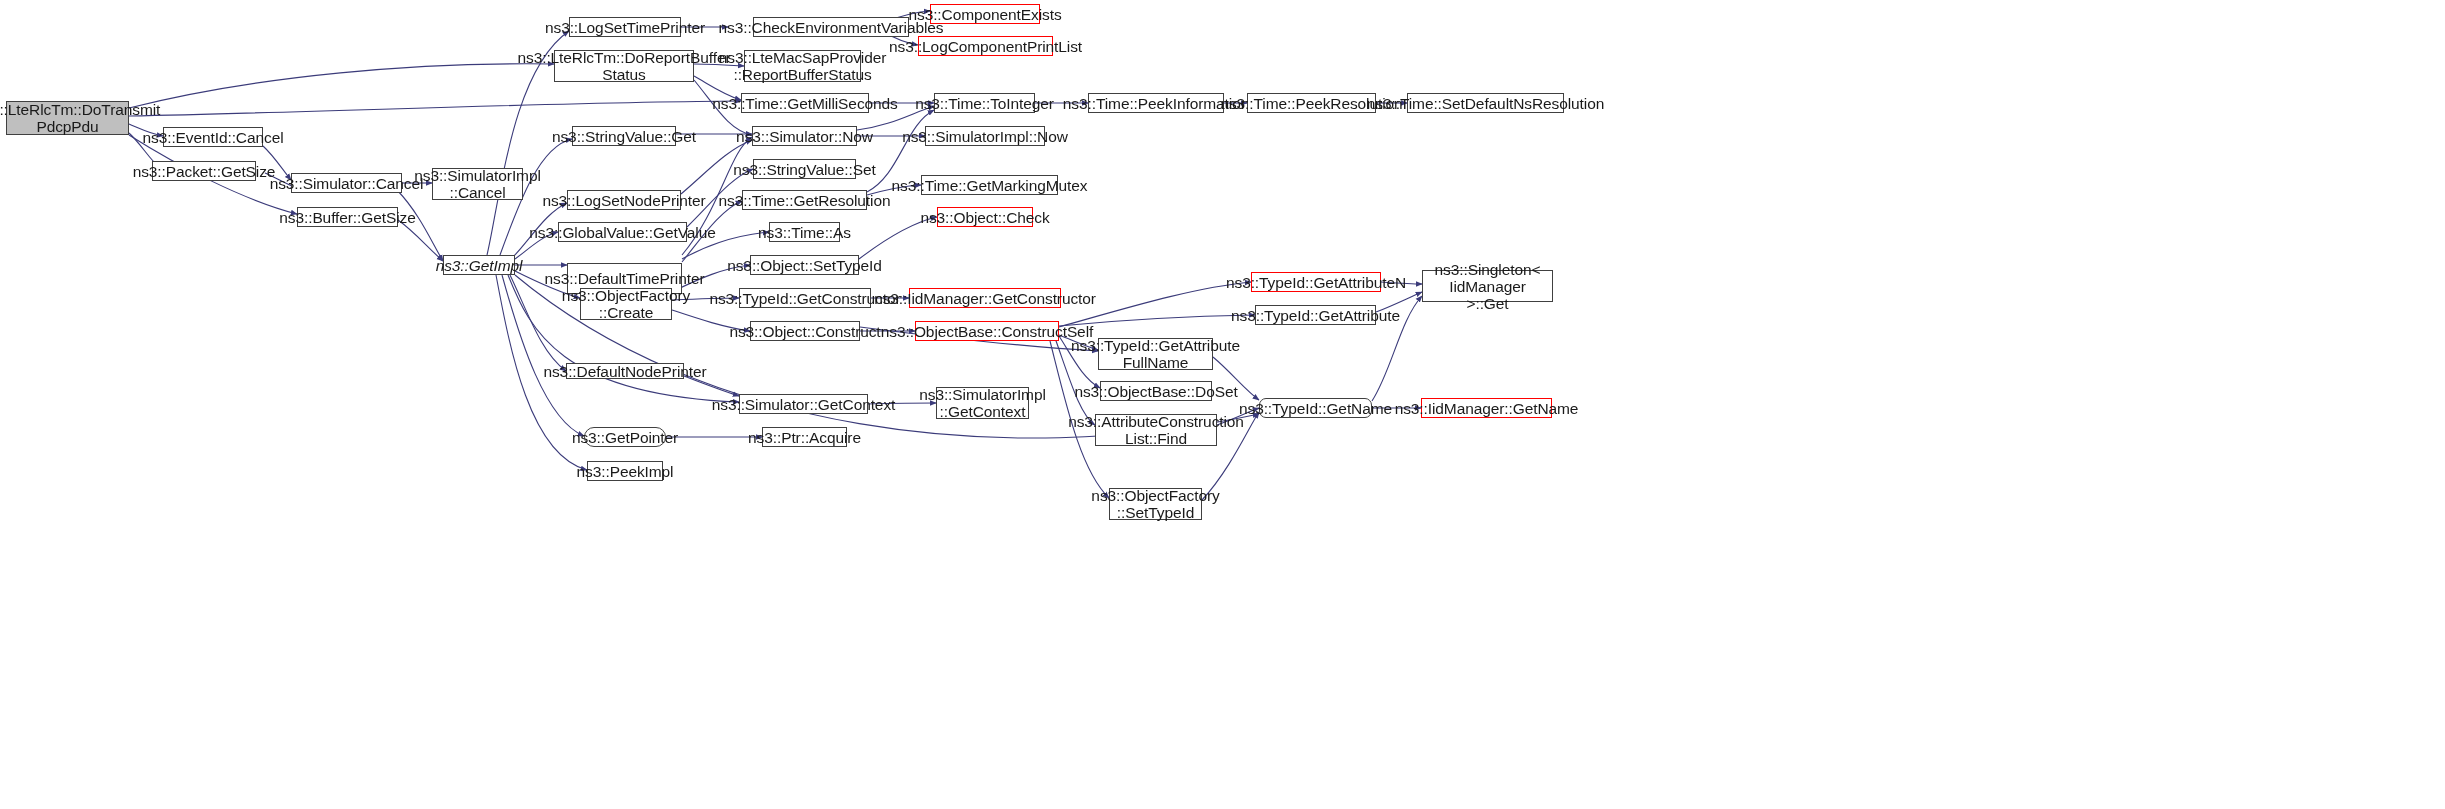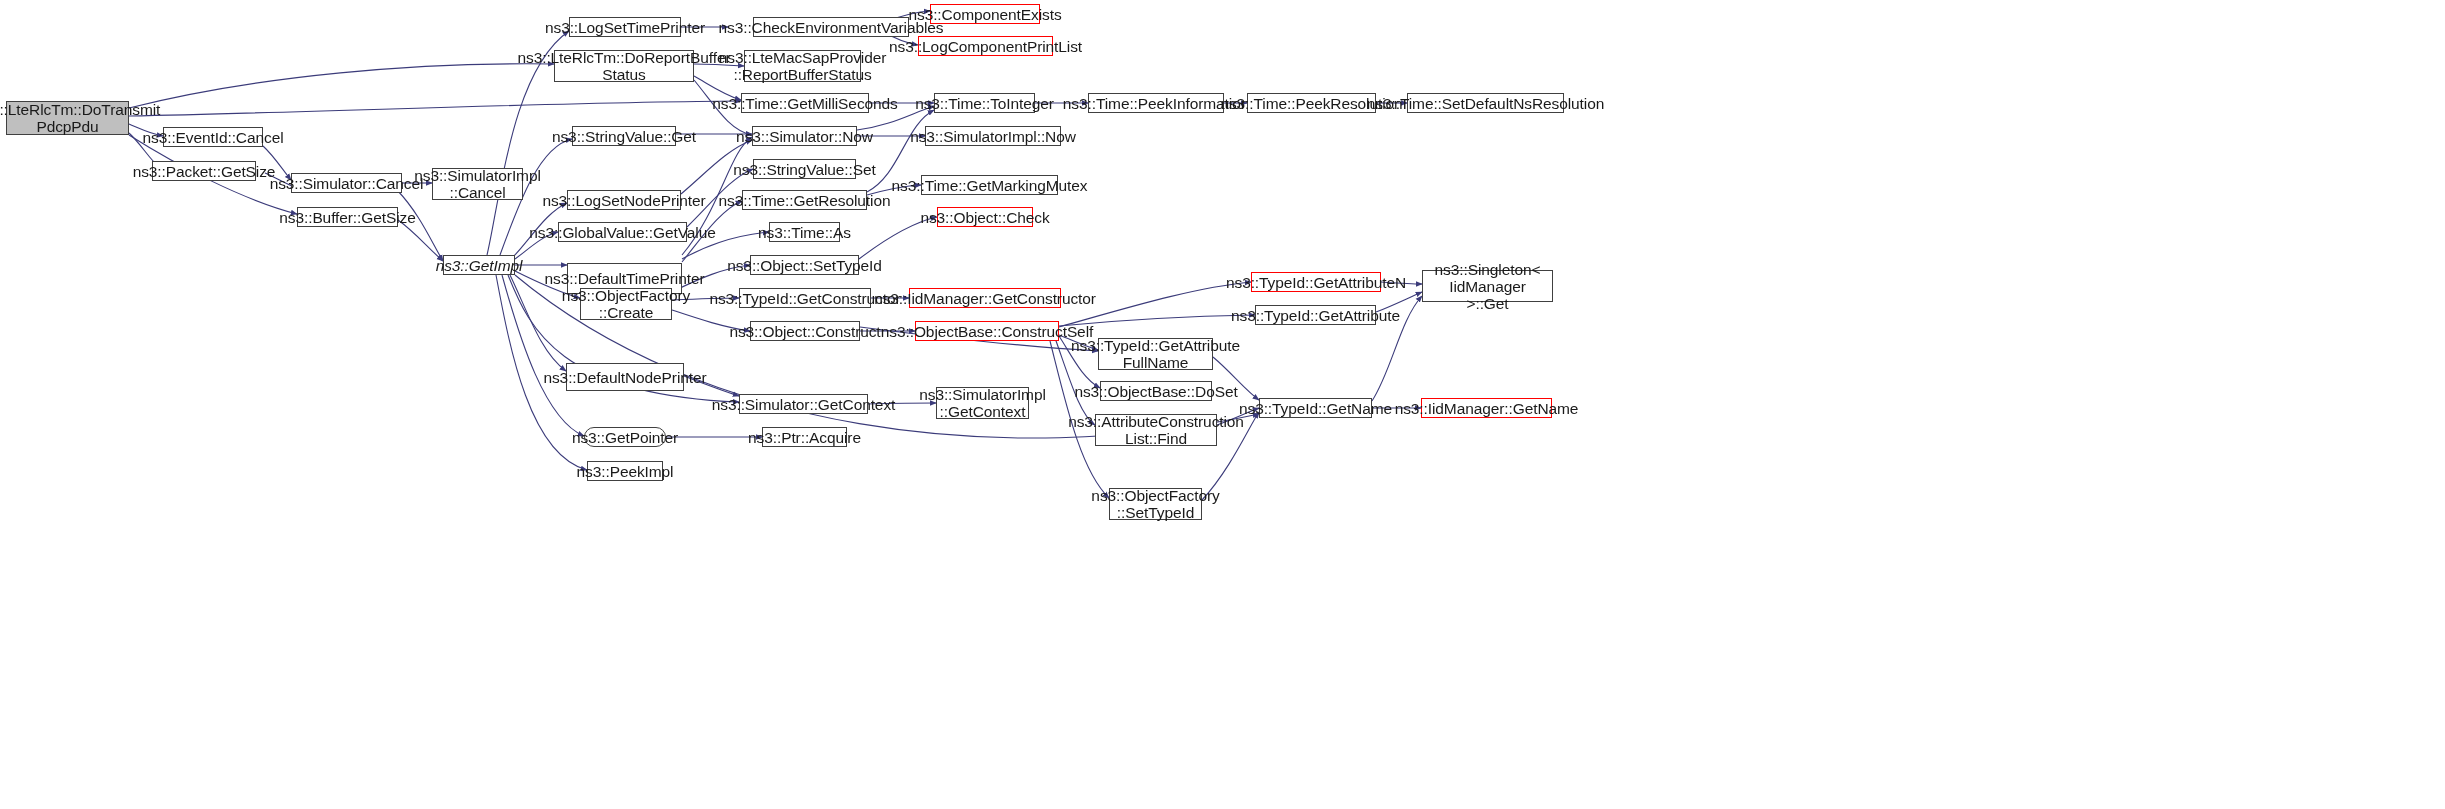--- a/index.html
+++ b/index.html
@@ -135,55 +135,55 @@
     <div class="node" style="left: 443px; top: 255px; width: 72px; height: 20px; font-style: italic;">ns3::GetImpl</div>
     <div class="node" style="left: 569px; top: 17px; width: 112px; height: 20px;">ns3::LogSetTimePrinter</div>
     <div class="node" style="left: 554px; top: 50px; width: 140px; height: 32px;">ns3::LteRlcTm::DoReportBuffer
 Status</div>
     <div class="node" style="left: 572px; top: 126px; width: 104px; height: 20px;">ns3::StringValue::Get</div>
     <div class="node" style="left: 567px; top: 190px; width: 114px; height: 20px;">ns3::LogSetNodePrinter</div>
     <div class="node" style="left: 558px; top: 222px; width: 129px; height: 20px;">ns3::GlobalValue::GetValue</div>
     <div class="node" style="left: 567px; top: 263px; width: 115px; height: 31px;">ns3::DefaultTimePrinter</div>
     <div class="node" style="left: 580px; top: 288px; width: 92px; height: 32px;">ns3::ObjectFactory
 ::Create</div>
-    <div class="node" style="left: 566px; top: 363px; width: 118px; height: 28px;">ns3::DefaultNodePrinter</div>
+    <div class="node" style="left: 566px; top: 363px; width: 118px; height: 16px;">ns3::DefaultNodePrinter</div>
     <div class="node" style="left: 584px; top: 427px; width: 82px; height: 20px; border-radius: 10px;">ns3::GetPointer</div>
     <div class="node" style="left: 587px; top: 461px; width: 76px; height: 20px;">ns3::PeekImpl</div>
     <div class="node" style="left: 728px; top: 17px; width: 156px; height: 20px; margin-left: 25px;">ns3::CheckEnvironmentVariables</div>
     <div class="node" style="left: 744px; top: 50px; width: 117px; height: 32px;">ns3::LteMacSapProvider
 ::ReportBufferStatus</div>
     <div class="node" style="left: 741px; top: 93px; width: 128px; height: 20px;">ns3::Time::GetMilliSeconds</div>
     <div class="node" style="left: 752px; top: 126px; width: 105px; height: 20px;">ns3::Simulator::Now</div>
     <div class="node" style="left: 753px; top: 159px; width: 103px; height: 20px;">ns3::StringValue::Set</div>
     <div class="node" style="left: 742px; top: 190px; width: 125px; height: 20px;">ns3::Time::GetResolution</div>
     <div class="node" style="left: 769px; top: 222px; width: 71px; height: 20px;">ns3::Time::As</div>
     <div class="node" style="left: 750px; top: 255px; width: 109px; height: 20px;">ns3::Object::SetTypeId</div>
     <div class="node" style="left: 739px; top: 288px; width: 132px; height: 20px;">ns3::TypeId::GetConstructor</div>
     <div class="node" style="left: 750px; top: 321px; width: 110px; height: 20px;">ns3::Object::Construct</div>
     <div class="node" style="left: 739px; top: 394px; width: 129px; height: 20px;">ns3::Simulator::GetContext</div>
     <div class="node" style="left: 762px; top: 427px; width: 85px; height: 20px;">ns3::Ptr::Acquire</div>
     <div class="node missing" style="left: 930px; top: 4px; width: 110px; height: 20px; border-color: rgb(255, 0, 0);">ns3::ComponentExists</div>
     <div class="node missing" style="left: 918px; top: 36px; width: 135px; height: 20px; border-color: rgb(255, 0, 0);">ns3::LogComponentPrintList</div>
     <div class="node" style="left: 934px; top: 93px; width: 101px; height: 20px;">ns3::Time::ToInteger</div>
-    <div class="node" style="left: 925px; top: 126px; width: 136px; height: 20px;">ns3::SimulatorImpl::Now</div>
+    <div class="node" style="left: 925px; top: 126px; width: 120px; height: 20px;">ns3::SimulatorImpl::Now</div>
     <div class="node" style="left: 921px; top: 175px; width: 137px; height: 20px;">ns3::Time::GetMarkingMutex</div>
     <div class="node missing" style="left: 937px; top: 207px; width: 96px; height: 20px; border-color: rgb(255, 0, 0);">ns3::Object::Check</div>
     <div class="node missing" style="left: 909px; top: 288px; width: 152px; height: 20px; border-color: rgb(255, 0, 0);">ns3::IidManager::GetConstructor</div>
     <div class="node missing" style="left: 915px; top: 321px; width: 144px; height: 20px; border-color: rgb(255, 0, 0);">ns3::ObjectBase::ConstructSelf</div>
     <div class="node" style="left: 936px; top: 387px; width: 93px; height: 32px;">ns3::SimulatorImpl
 ::GetContext</div>
     <div class="node" style="left: 1109px; top: 488px; width: 93px; height: 32px;">ns3::ObjectFactory
 ::SetTypeId</div>
     <div class="node" style="left: 1098px; top: 338px; width: 115px; height: 32px;">ns3::TypeId::GetAttribute
 FullName</div>
     <div class="node" style="left: 1100px; top: 381px; width: 112px; height: 20px;">ns3::ObjectBase::DoSet</div>
     <div class="node" style="left: 1095px; top: 414px; width: 122px; height: 32px;">ns3::AttributeConstruction
 List::Find</div>
     <div class="node missing" style="left: 1251px; top: 272px; width: 130px; height: 20px; border-color: rgb(255, 0, 0);">ns3::TypeId::GetAttributeN</div>
     <div class="node" style="left: 1255px; top: 305px; width: 121px; height: 20px;">ns3::TypeId::GetAttribute</div>
-    <div class="node" style="left: 1259px; top: 398px; width: 113px; height: 20px;">ns3::TypeId::GetName</div>
+    <div class="node" style="left: 1259px; top: 398px; width: 113px; height: 20px; border-radius: 7px;">ns3::TypeId::GetName</div>
     <div class="node" style="left: 1422px; top: 270px; width: 131px; height: 32px;">ns3::Singleton&lt; IidManager
 &gt;::Get</div>
     <div class="node missing" style="left: 1421px; top: 398px; width: 131px; height: 20px; border-color: rgb(255, 0, 0);">ns3::IidManager::GetName</div>
     <div class="node" style="left: 1088px; top: 93px; width: 136px; height: 20px;">ns3::Time::PeekInformation</div>
     <div class="node" style="left: 1247px; top: 93px; width: 129px; height: 20px;">ns3::Time::PeekResolution</div>
     <div class="node" style="left: 1407px; top: 93px; width: 157px; height: 20px;">ns3::Time::SetDefaultNsResolution</div>
   </div>
 
 </body></html>

